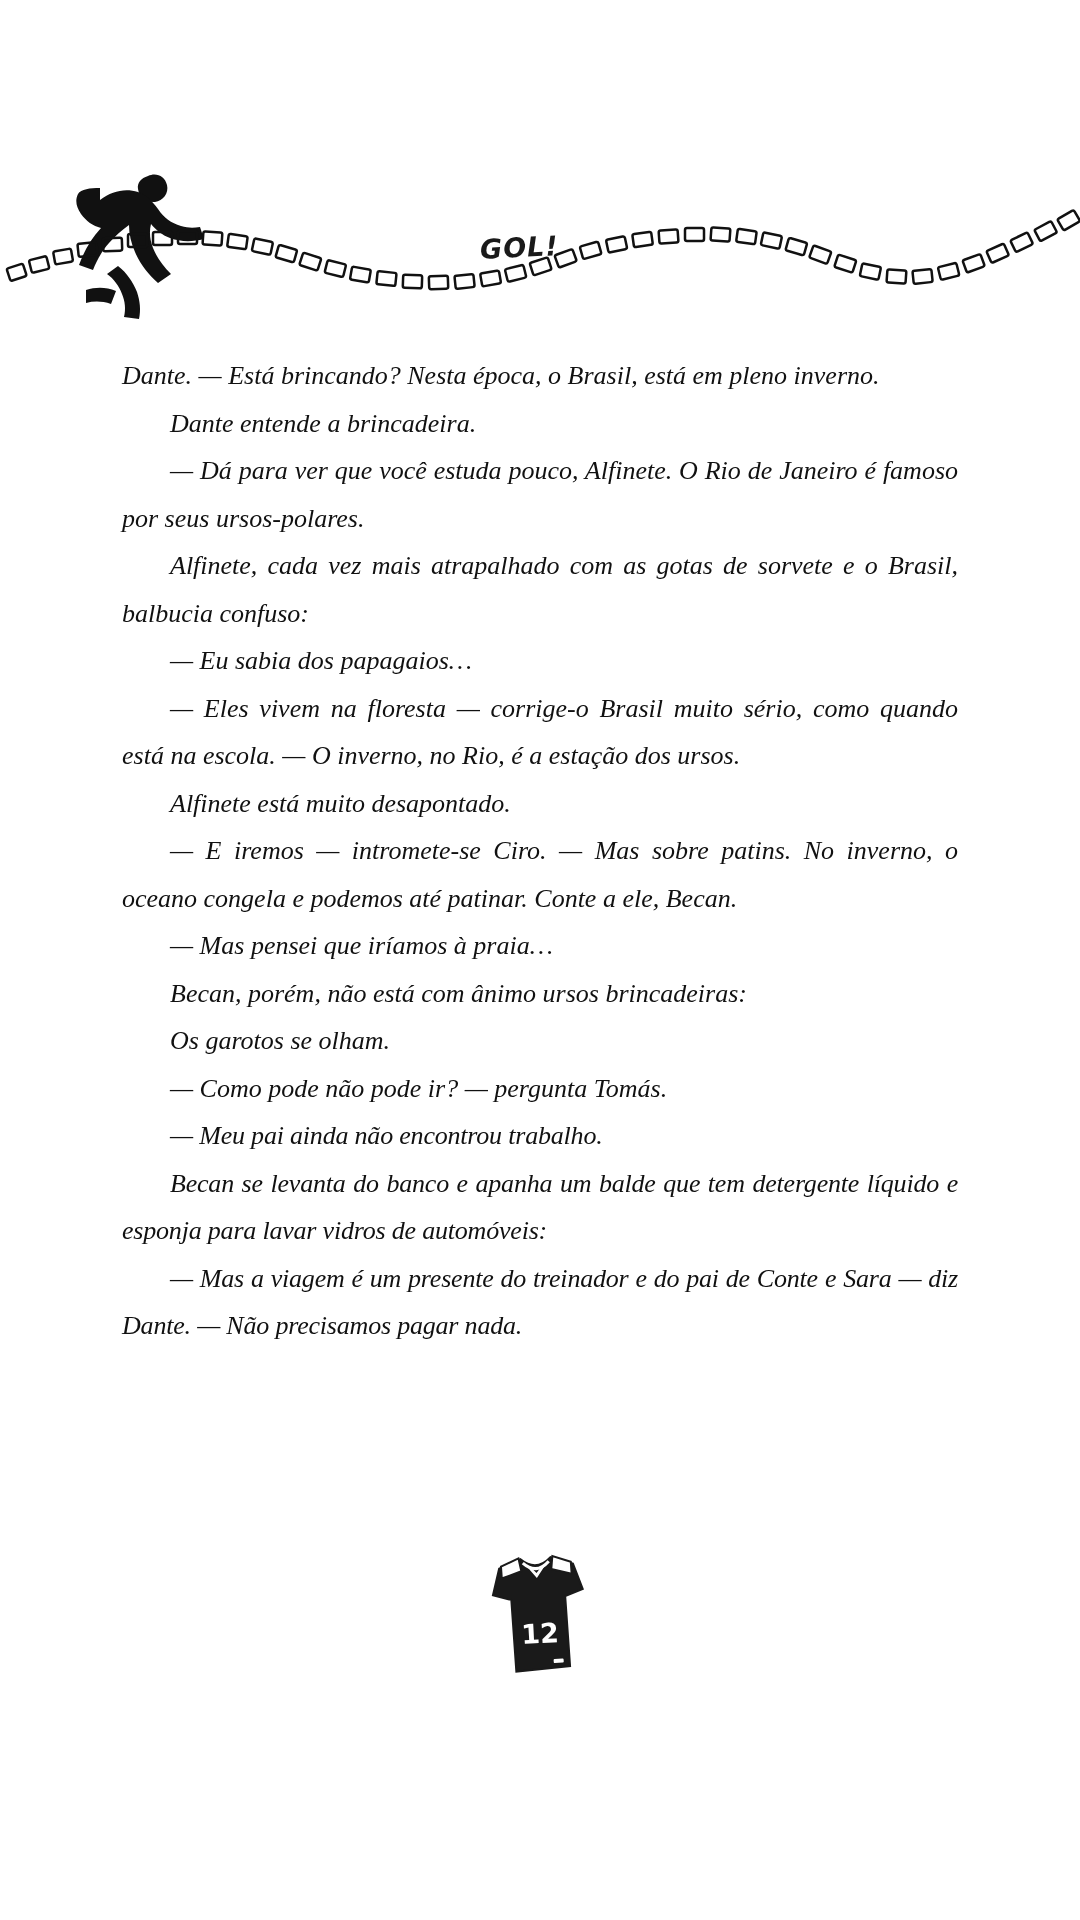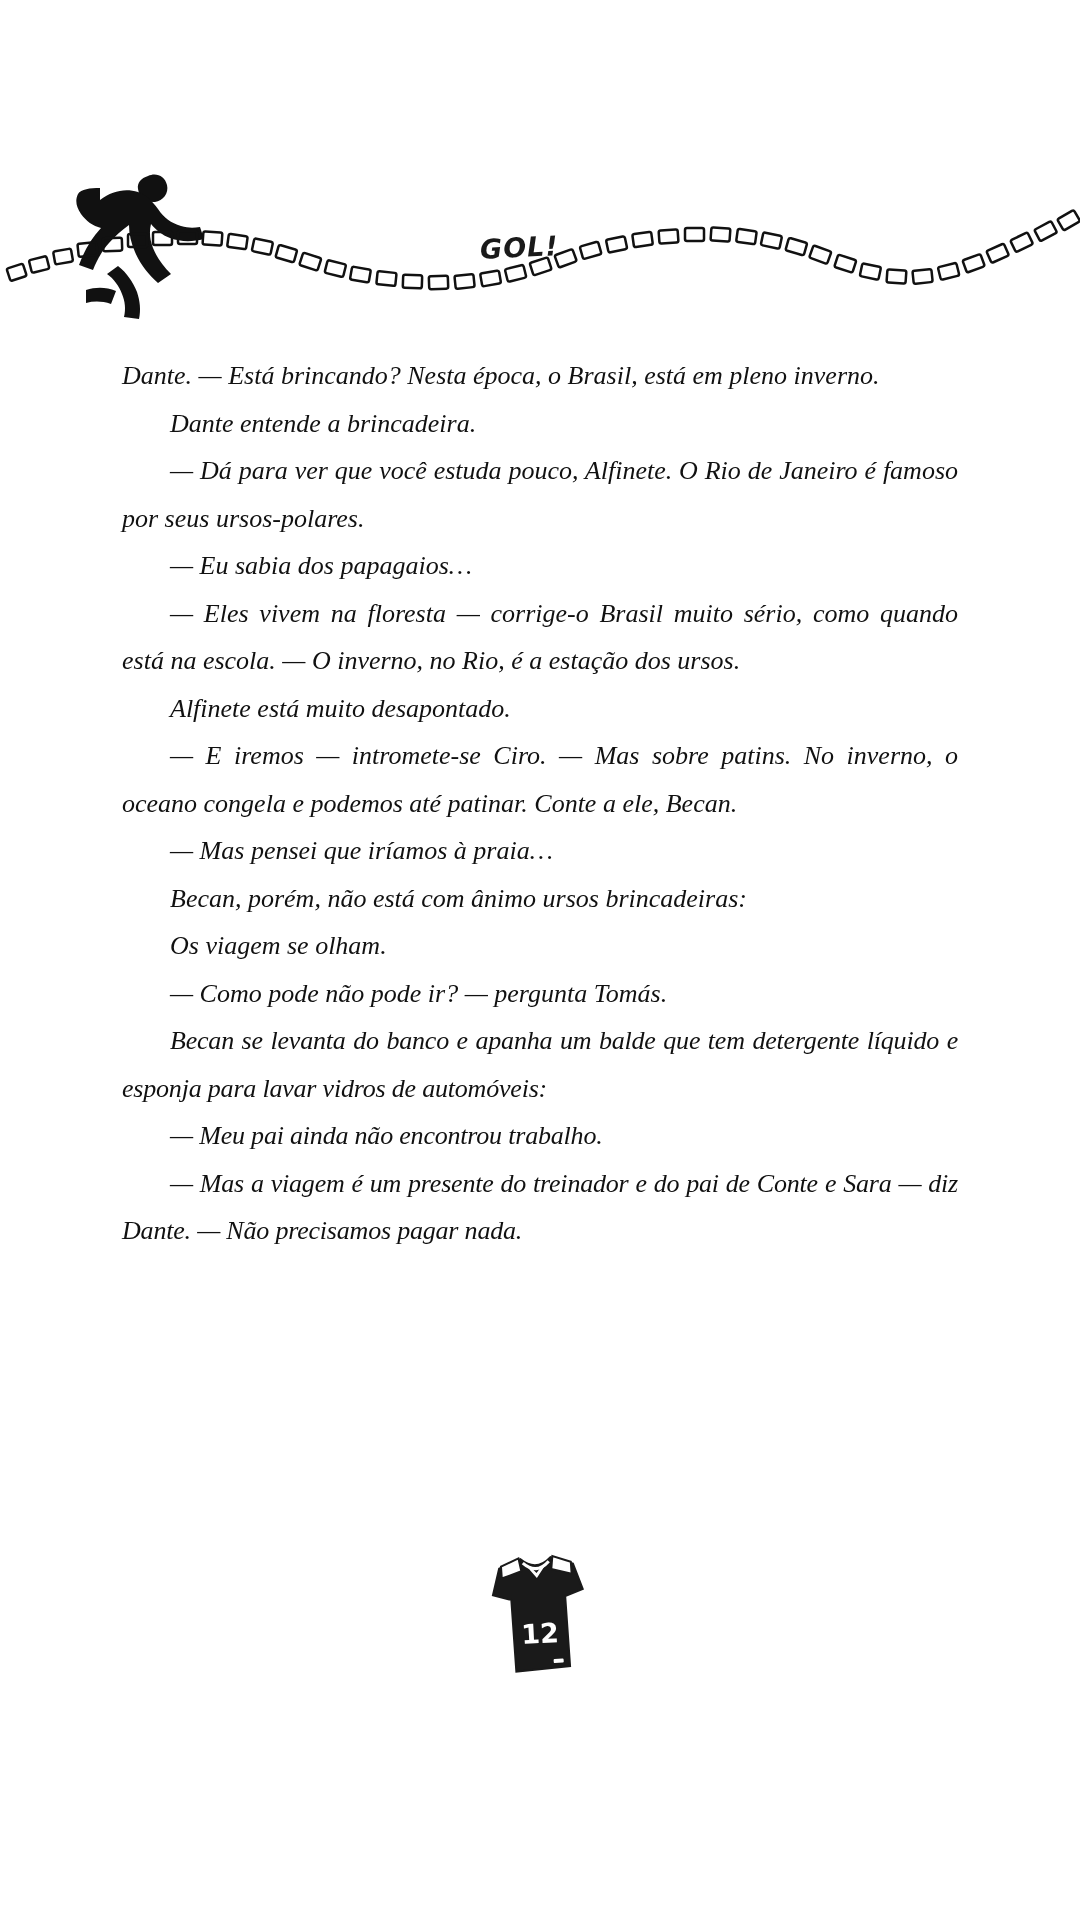--- a/index.html
+++ b/index.html
@@ -155,30 +155,31 @@
       </g>
     </svg>
   </div>
 
   <div class="gol-text">GOL!</div>
 
   <div class="text-block">
     <p class="noindent">Dante. — Está brincando? Nesta época, o Brasil, está em pleno inverno.</p>
     <p class="indent">Dante entende a brincadeira.</p>
     <p class="indent">— Dá para ver que você estuda pouco, Alfinete. O Rio de Janeiro é famoso por seus ursos-polares.</p>
+    <p class="indent">Alfinete, cada vez mais atrapalhado com as gotas de sorvete e o Brasil, balbucia confuso:</p>
     <p class="indent">— Eu sabia dos papagaios…</p>
     <p class="indent">— Eles vivem na floresta — corrige-o Brasil muito sério, como quando está na escola. — O inverno, no Rio, é a estação dos ursos.</p>
     <p class="indent">Alfinete está muito desapontado.</p>
     <p class="indent">— E iremos — intromete-se Ciro. — Mas sobre patins. No inverno, o oceano congela e podemos até patinar. Conte a ele, Becan.</p>
     <p class="indent">— Mas pensei que iríamos à praia…</p>
     <p class="indent">Becan, porém, não está com ânimo ursos brincadeiras:</p>
-    <p class="indent">Os viagem se olham.</p>
+    <p class="indent">Os garotos se olham.</p>
     <p class="indent">— Como pode não pode ir? — pergunta Tomás.</p>
+    <p class="indent tight">— Meu pai ainda não encontrou trabalho.</p>
     <p class="indent tight">Becan se levanta do banco e apanha um balde que tem detergente líquido e esponja para lavar vidros de automóveis:</p>
-    <p class="indent tight">— Meu pai ainda não encontrou trabalho.</p>
     <p class="indent tight">— Mas a viagem é um presente do treinador e do pai de Conte e Sara — diz Dante. — Não precisamos pagar nada.</p>
   </div>
 
   <div class="footer-art">
     <svg width="170" height="150" viewBox="0 0 170 150" xmlns="http://www.w3.org/2000/svg" aria-hidden="true">
       <g transform="rotate(-4 85 75)">
         <path fill="#1a1a1a" stroke="#1a1a1a" stroke-width="2" d="M48 18 L70 10 Q85 24 100 10 L122 18 L130 44 L112 50 L112 120 L58 122 L58 50 L40 44 Z"></path>
         <path fill="#ffffff" stroke="#1a1a1a" stroke-width="2" d="M50 16 L68 9 L70 22 L50 28 Z"></path>
         <path fill="#ffffff" stroke="#1a1a1a" stroke-width="2" d="M120 16 L102 9 L100 22 L120 28 Z"></path>
         <path fill="none" stroke="#ffffff" stroke-width="3" d="M72 14 Q85 27 98 14"></path>

